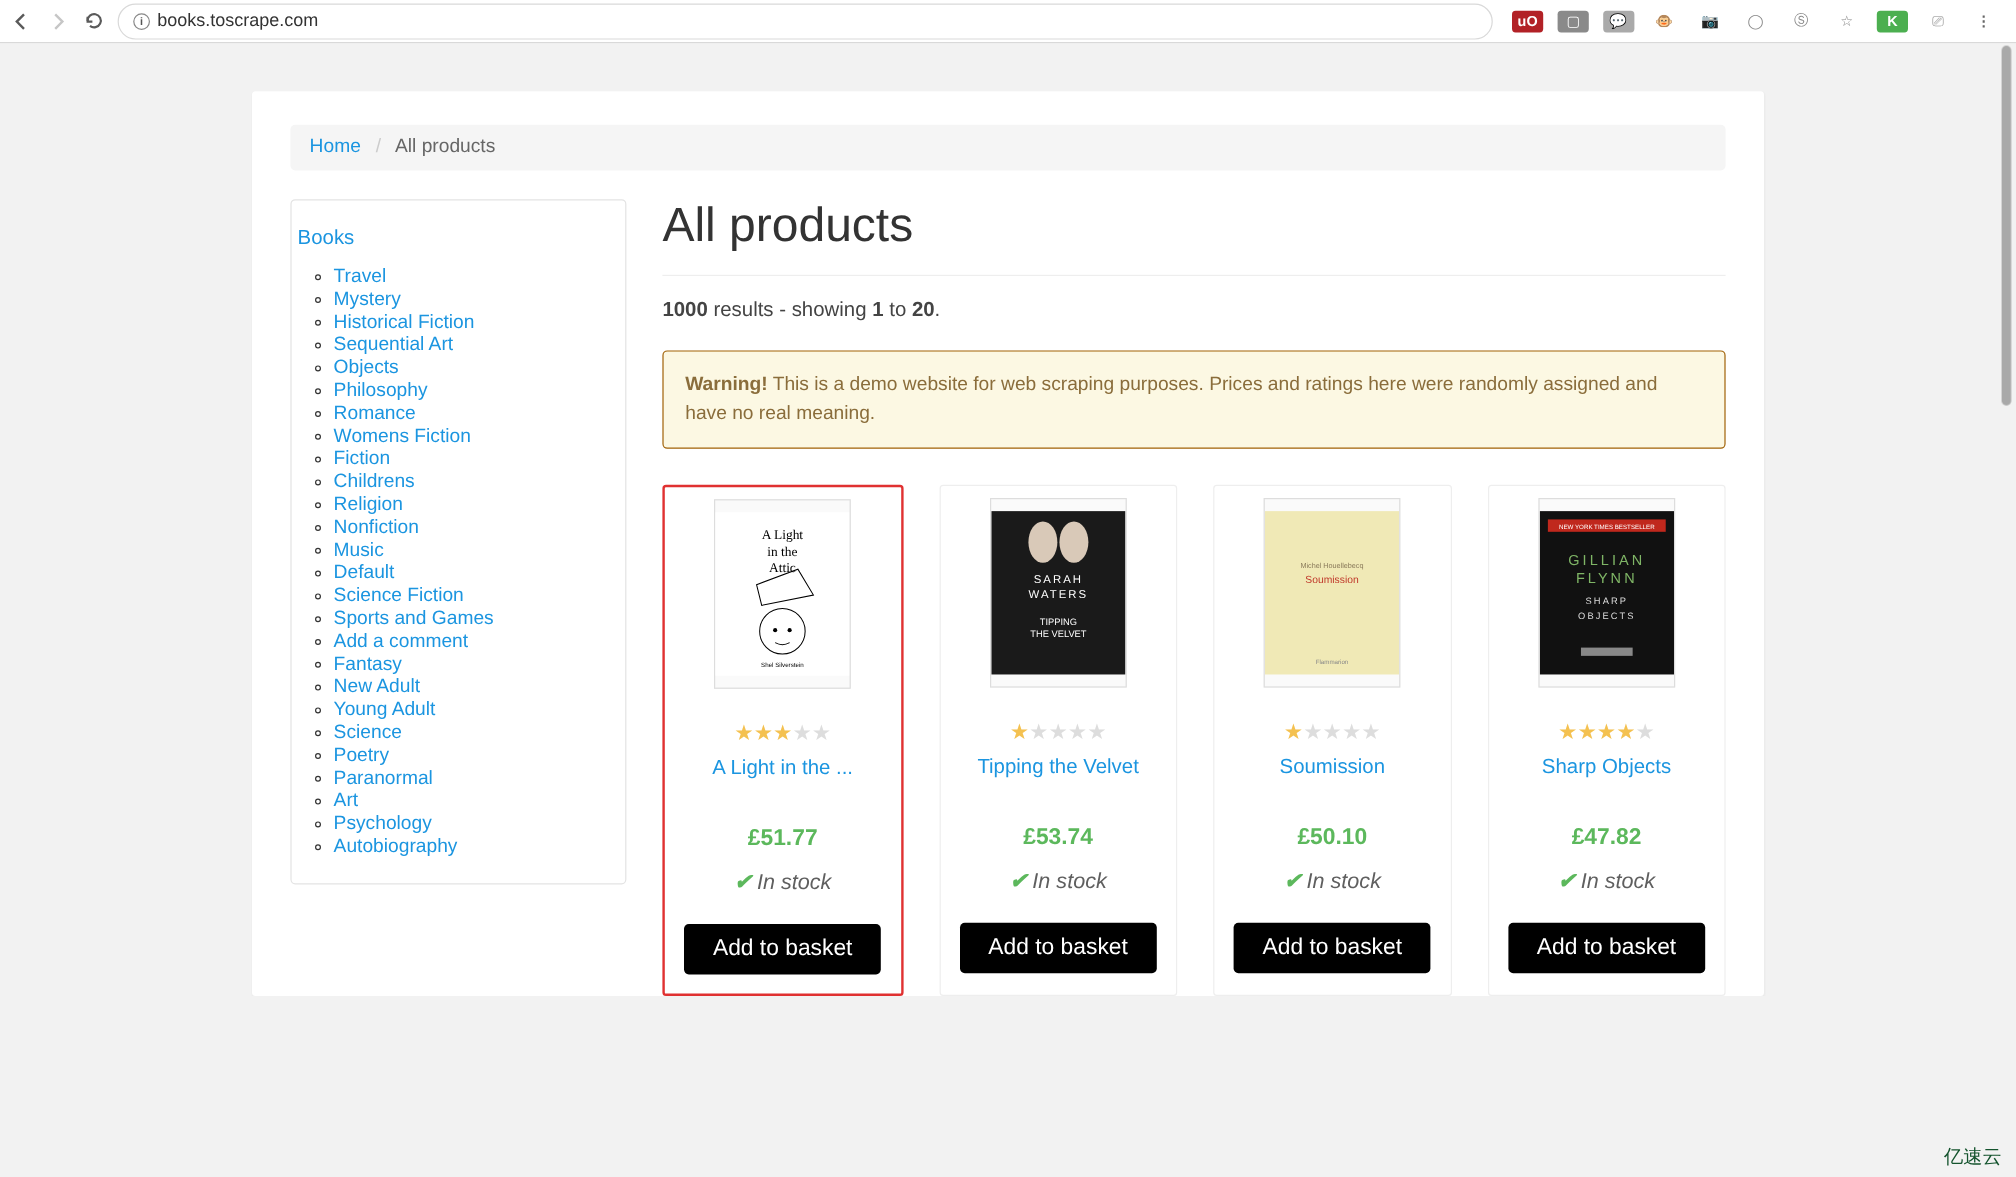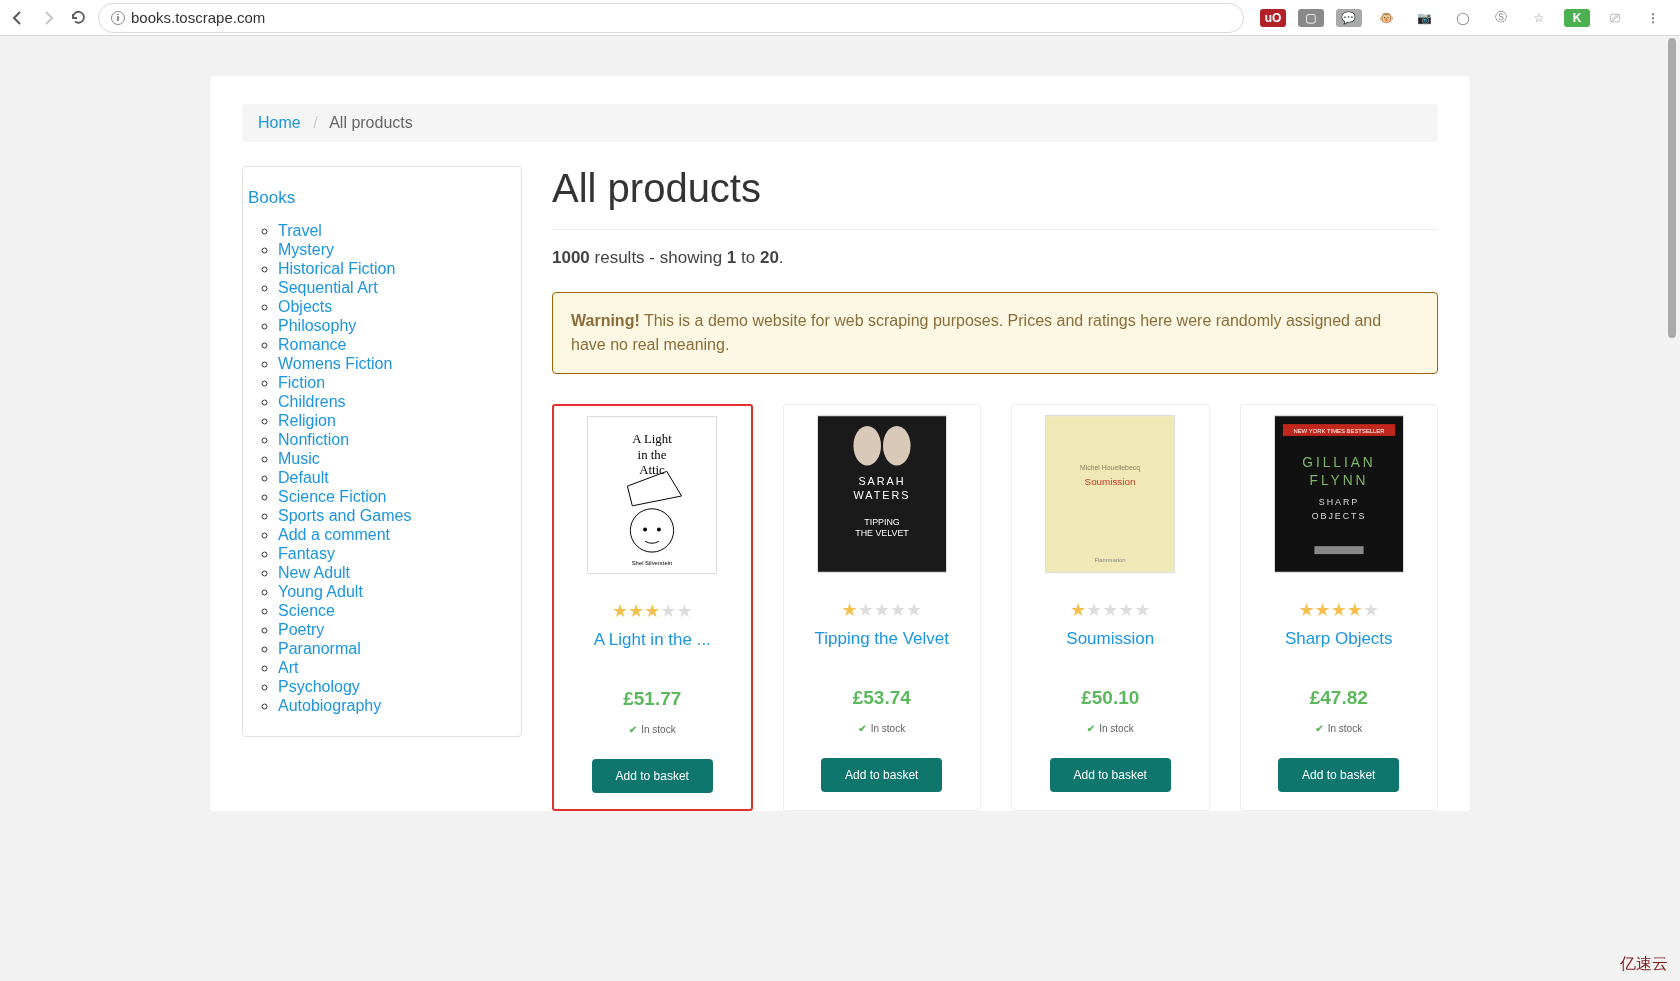--- a/index.html
+++ b/index.html
@@ -37,32 +37,32 @@
   .side-card li a { color: #1b95e0; text-decoration: none; font-size: 16px; }
   .main { flex: 1; }
   h1.page-header { font-size: 40px; font-weight: 400; color: #333; border-bottom: 1px solid #eee; padding-bottom: 18px; margin-bottom: 18px; }
   .result-count { font-size: 17px; color: #444; margin-bottom: 24px; }
   .result-count strong { font-weight: bold; }
   .alert-warning { background: #fcf8e3; border: 1px solid #a16207; color: #8a6d3b; border-radius: 4px; padding: 16px 18px; margin-bottom: 30px; font-size: 16px; line-height: 1.5; }
   .alert-warning strong { font-weight: bold; }
   .product-grid { display: flex; gap: 30px; }
   .product-card { flex: 1; border: 1px solid #eee; border-radius: 3px; padding: 10px 10px 16px 10px; text-align: center; display:flex; flex-direction: column; align-items: center; }
   .product-card.highlight { border: 2px solid #e03131; }
-  .thumb { width: 130px; height: 158px; background:#fafafa; border:1px solid #ddd; display:flex; align-items:center; justify-content:center; overflow:hidden; }
+  .thumb { width: 114px; height: 158px; background:#fafafa; border:1px solid #ddd; display:flex; align-items:center; justify-content:center; overflow:hidden; }
   .thumb svg { width:100%; height:100%; }
   .stars { margin: 26px 0 8px 0; }
   .star { color: #ddd; font-size: 18px; }
   .star.filled { color: #f4c150; }
   .product-card h3 { font-weight: 400; font-size: 17px; }
   .product-card h3 a { color: #1b95e0; text-decoration: none; }
   .price-color { color: #5cb85c; font-weight: bold; font-size: 19px; margin-top: 38px; }
-  .instock { color: #5f5f5f; font-size: 10px; margin-top: 14px; }
+  .instock { color: #5f5f5f; font-size: 18px; margin-top: 14px; font-style: italic; }
   .tick { color: #5cb85c; font-weight: bold; margin-right: 4px; }
-  .btn-basket { display:inline-block; margin-top: 24px; background: #0f766e; color: #fff; border: none; border-radius: 4px; font-size: 12px; padding: 10px 24px; cursor: pointer; }
-  .watermark { position: fixed; right: 12px; bottom: 6px; color:#7f1d1d; font-size:16px; font-family: sans-serif;}
+  .btn-basket { display:inline-block; margin-top: 24px; background: #000000; color: #fff; border: none; border-radius: 4px; font-size: 19px; padding: 10px 24px; cursor: pointer; }
+  .watermark { position: fixed; right: 12px; bottom: 6px; color:#14532d; font-size:16px; font-family: sans-serif;}
   .scrollbar-fake { position: fixed; right: 4px; top: 38px; width: 8px; height: 300px; background: rgba(0,0,0,0.3); border-radius: 4px;}
 </style>
 </head>
 <body>
 
 <div class="chrome-bar">
   <div class="nav-arrow">
       <svg width="16" height="16" viewBox="0 0 16 16">
         <path d="M10 2 L4 8 L10 14" stroke="#5a5a5a" stroke-width="2" fill="none"></path>
       </svg>

